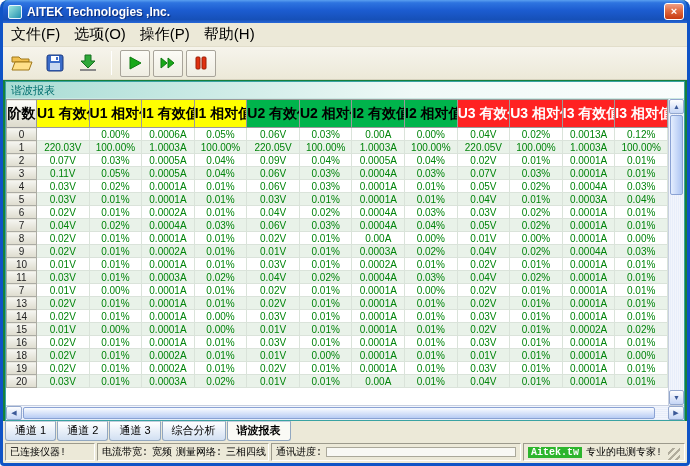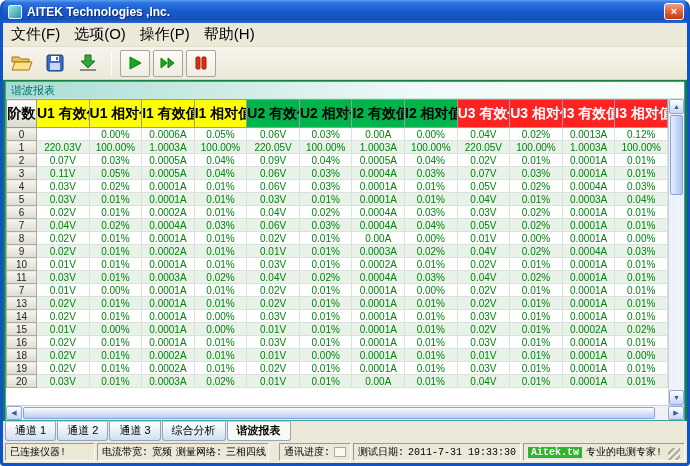--- a/index.html
+++ b/index.html
@@ -157,21 +157,21 @@
     flex: 0 0 22px; display: flex; align-items: stretch; gap: 2px;
     padding: 2px; background: #ECE9D8; font-size: 10px; color: #000;
   }
   .scell {
     border: 1px solid; border-color: #9C9A8C #FFFFFF #FFFFFF #9C9A8C;
     display: flex; align-items: center; gap: 4px; padding: 0 4px;
     white-space: nowrap; overflow: hidden; font-family: Liberation Mono, monospace;
   }
   .c1 { flex: 0 0 90px; }
   .c2 { flex: 0 0 172px; }
-  .c3 { flex: 1; margin-left: 8px; }
+  .c3 { flex: 1; }
   .progress { flex: 1; height: 10px; background: #F8F8F4; border: 1px solid #AAA89A; }
   .c4 { flex: 0 0 auto; }
   .c5 { flex: 0 0 auto; }
   .brand { background: #2DB52D; color: #fff; font-weight: bold; padding: 0 3px; }
   .grip {
     width: 12px; height: 12px; margin-left: 2px; align-self: flex-end;
     background: repeating-linear-gradient(135deg, transparent 0 3px, #B0AC9C 3px 5px);
   }
 </style>
 </head>
@@ -587,24 +587,20 @@
     <div class="scell c2">
       <span>电流带宽:</span>
       <span>宽频</span>
       <span>测量网络:</span>
       <span>三相四线</span>
     </div>
     <div class="scell c3">
       <span>通讯进度:</span>
       <div class="progress"></div>
     </div>
-    <div class="scell c4">
-      <span>测试日期:</span>
-      <span>2011-7-31 19:33:30</span>
-    </div>
     <div class="scell c5">
       <span class="brand">Aitek.tw</span>
       <span>专业的电测专家!</span>
       <span class="grip"></span>
     </div>
   </div>
 
 </div>
 
 </body></html>

